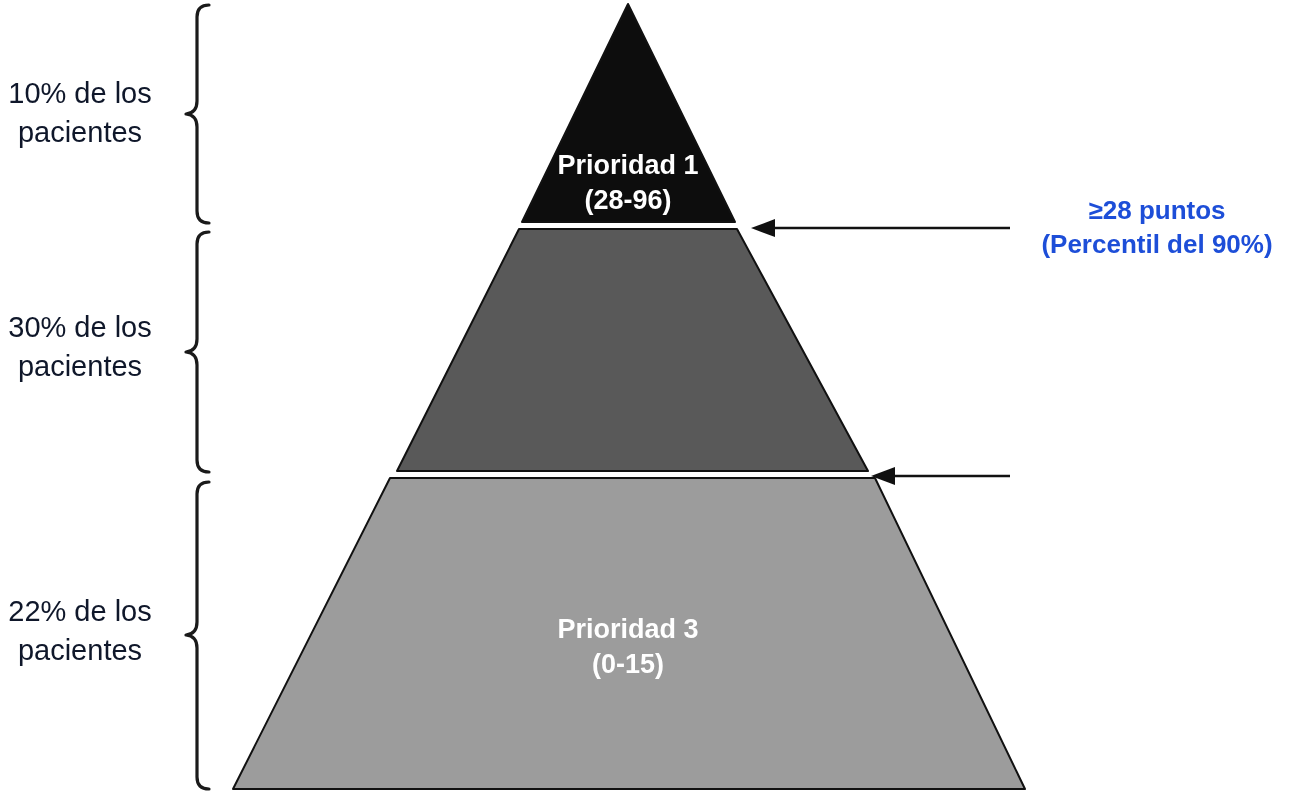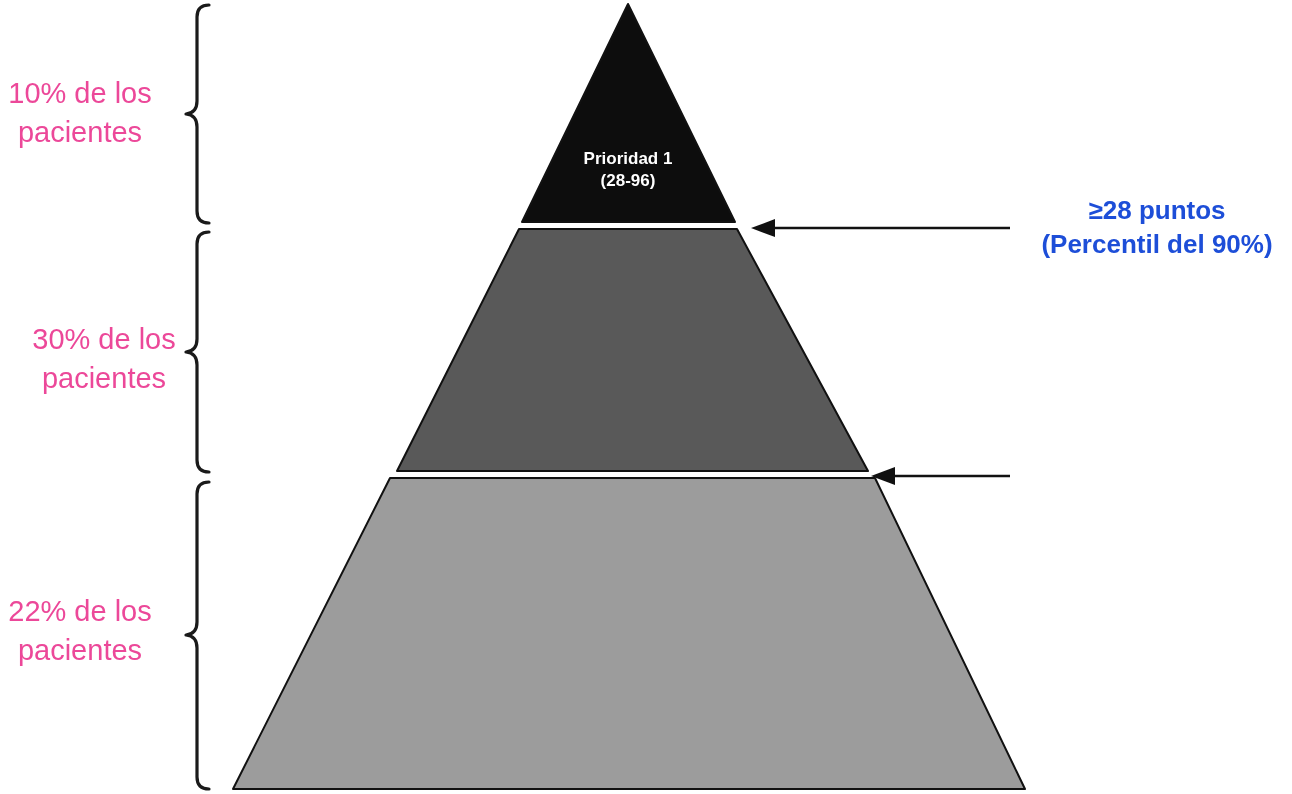--- a/index.html
+++ b/index.html
@@ -17,21 +17,21 @@
     background: #ffffff;
     overflow: hidden;
   }
 
   
   .pct-label {
     position: absolute;
     text-align: center;
     font-size: 29px;
     line-height: 1.33;
-    color: #ec4899;
+    color: #0f172a;
     font-weight: 400;
     white-space: pre-line;
     font-family: "Liberation Sans", sans-serif;
   }
 
   
   .brace-svg {
     position: absolute;
     left: 183px;
   }
@@ -42,21 +42,21 @@
     left: 0;
     top: 0;
   }
 
   
   .tier-text {
     position: absolute;
     text-align: center;
     color: #ffffff;
     font-weight: bold;
-    font-size: 17px;
+    font-size: 27px;
     line-height: 1.28;
     white-space: pre-line;
     font-family: "Liberation Sans", sans-serif;
     pointer-events: none;
   }
 
   
   .annot-text {
     position: absolute;
     text-align: center;
@@ -72,21 +72,21 @@
   }
 </style>
 </head>
 <body>
 
 <div id="canvas">
 
   <div class="pct-label" style="left:0px; top:74px; width:160px;">10% de los
 pacientes</div>
 
-  <div class="pct-label" style="left:0px; top:320px; width:160px;margin-left:24px;">30% de los
+  <div class="pct-label" style="left:0px; top:308px; width:160px;">30% de los
 pacientes</div>
 
   <div class="pct-label" style="left:0px; top:592px; width:160px;">22% de los
 pacientes</div>
 
   <svg class="brace-svg" style="top:2px;" width="30" height="224" viewBox="0 0 30 224">
     <path d="M26 3 Q14 3 14 15 L14 99 Q14 111 3 112 Q14 113 14 125 L14 209 Q14 221 26 221" fill="none" stroke="#1a1a1a" stroke-width="3.2" stroke-linecap="round" stroke-linejoin="round"></path>
   </svg>
 
   <svg class="brace-svg" style="top:229px;" width="30" height="246" viewBox="0 0 30 246">
@@ -103,20 +103,22 @@
 
     <polygon points="519,229 737,229 868,471 397,471" fill="#595959" stroke="#111111" stroke-width="2" stroke-linejoin="round"></polygon>
 
     <polygon points="390,478 875,478 1025,789 233,789" fill="#9c9c9c" stroke="#111111" stroke-width="2" stroke-linejoin="round"></polygon>
   </svg>
 
   <div class="tier-text" style="left:498px; top:148px; width:260px;">Prioridad 1
 (28-96)</div>
 
 
+  <div class="tier-text" style="left:498px; top:612px; width:260px;">Prioridad 3
+(0-15)</div>
 
   <svg class="annot-arrow" style="left:748px; top:212px;" width="266" height="32" viewBox="0 0 266 32">
     <line x1="24" y1="16" x2="262" y2="16" stroke="#111111" stroke-width="2.6"></line>
     <polygon points="3,16 27,7 27,25" fill="#111111"></polygon>
   </svg>
 
   <div class="annot-text" style="left:1022px; top:194px; width:270px;">≥28 puntos
 (Percentil del 90%)</div>
 
   <svg class="annot-arrow" style="left:868px; top:460px;" width="146" height="32" viewBox="0 0 146 32">

